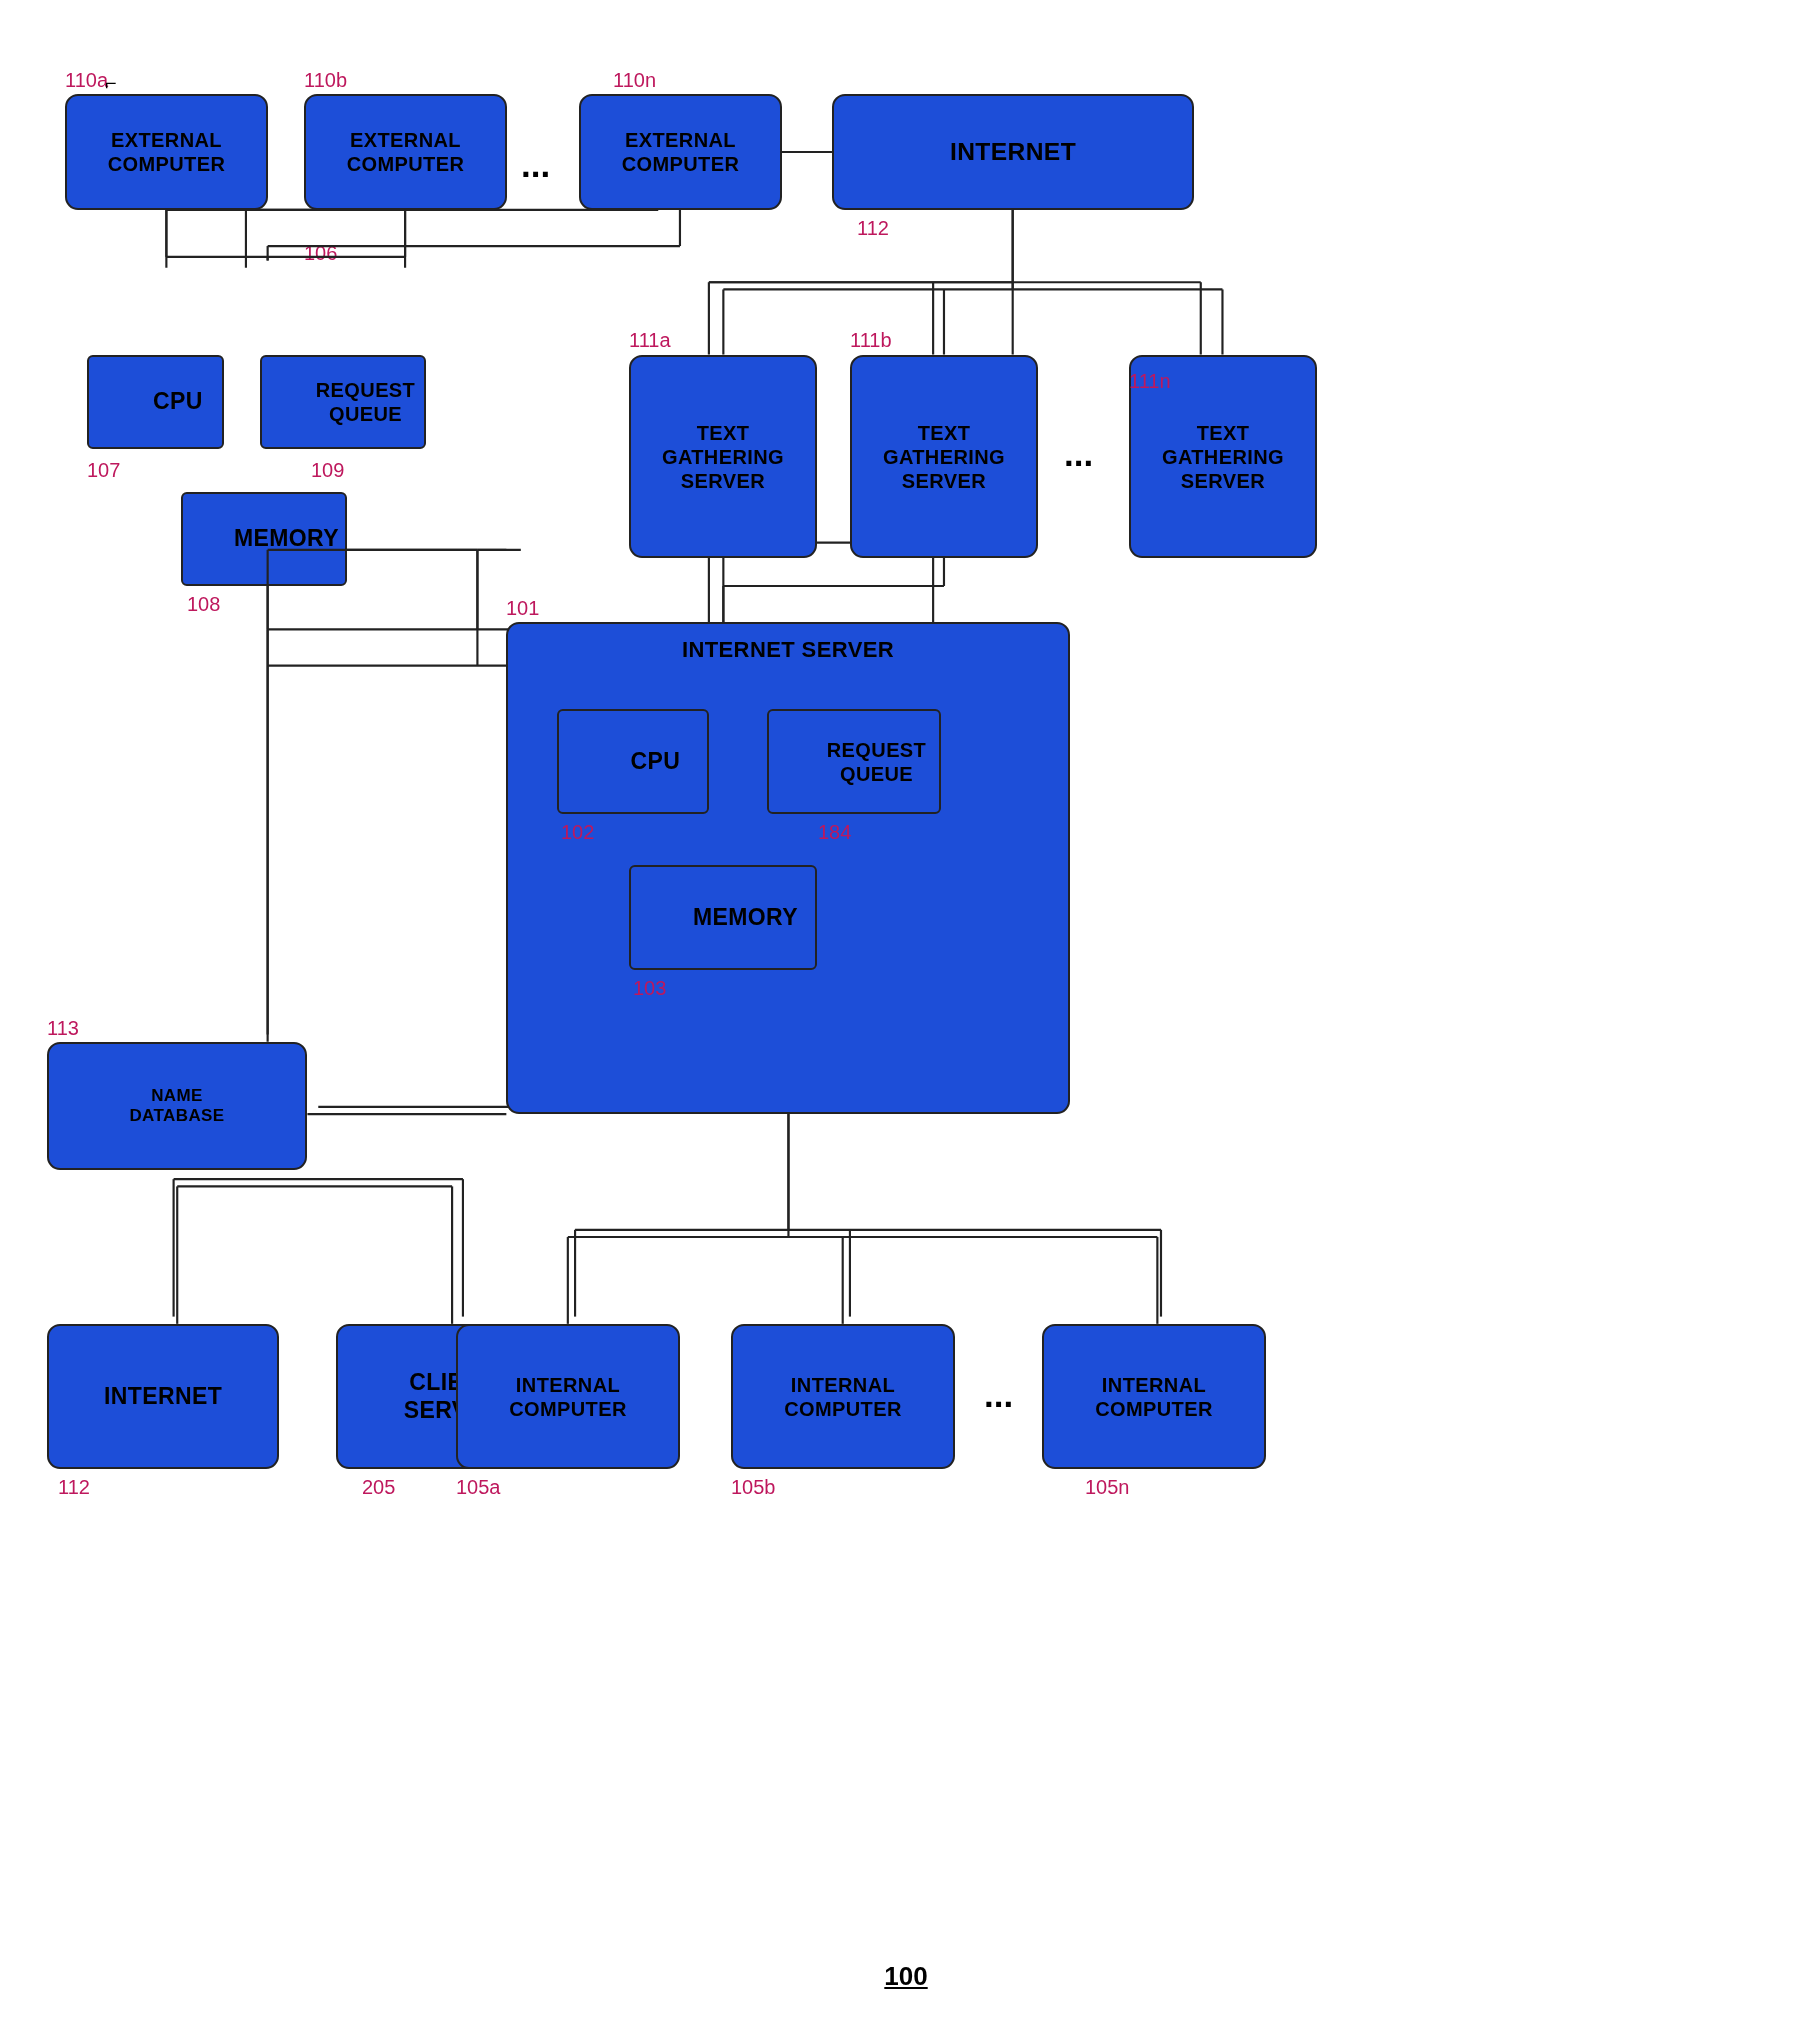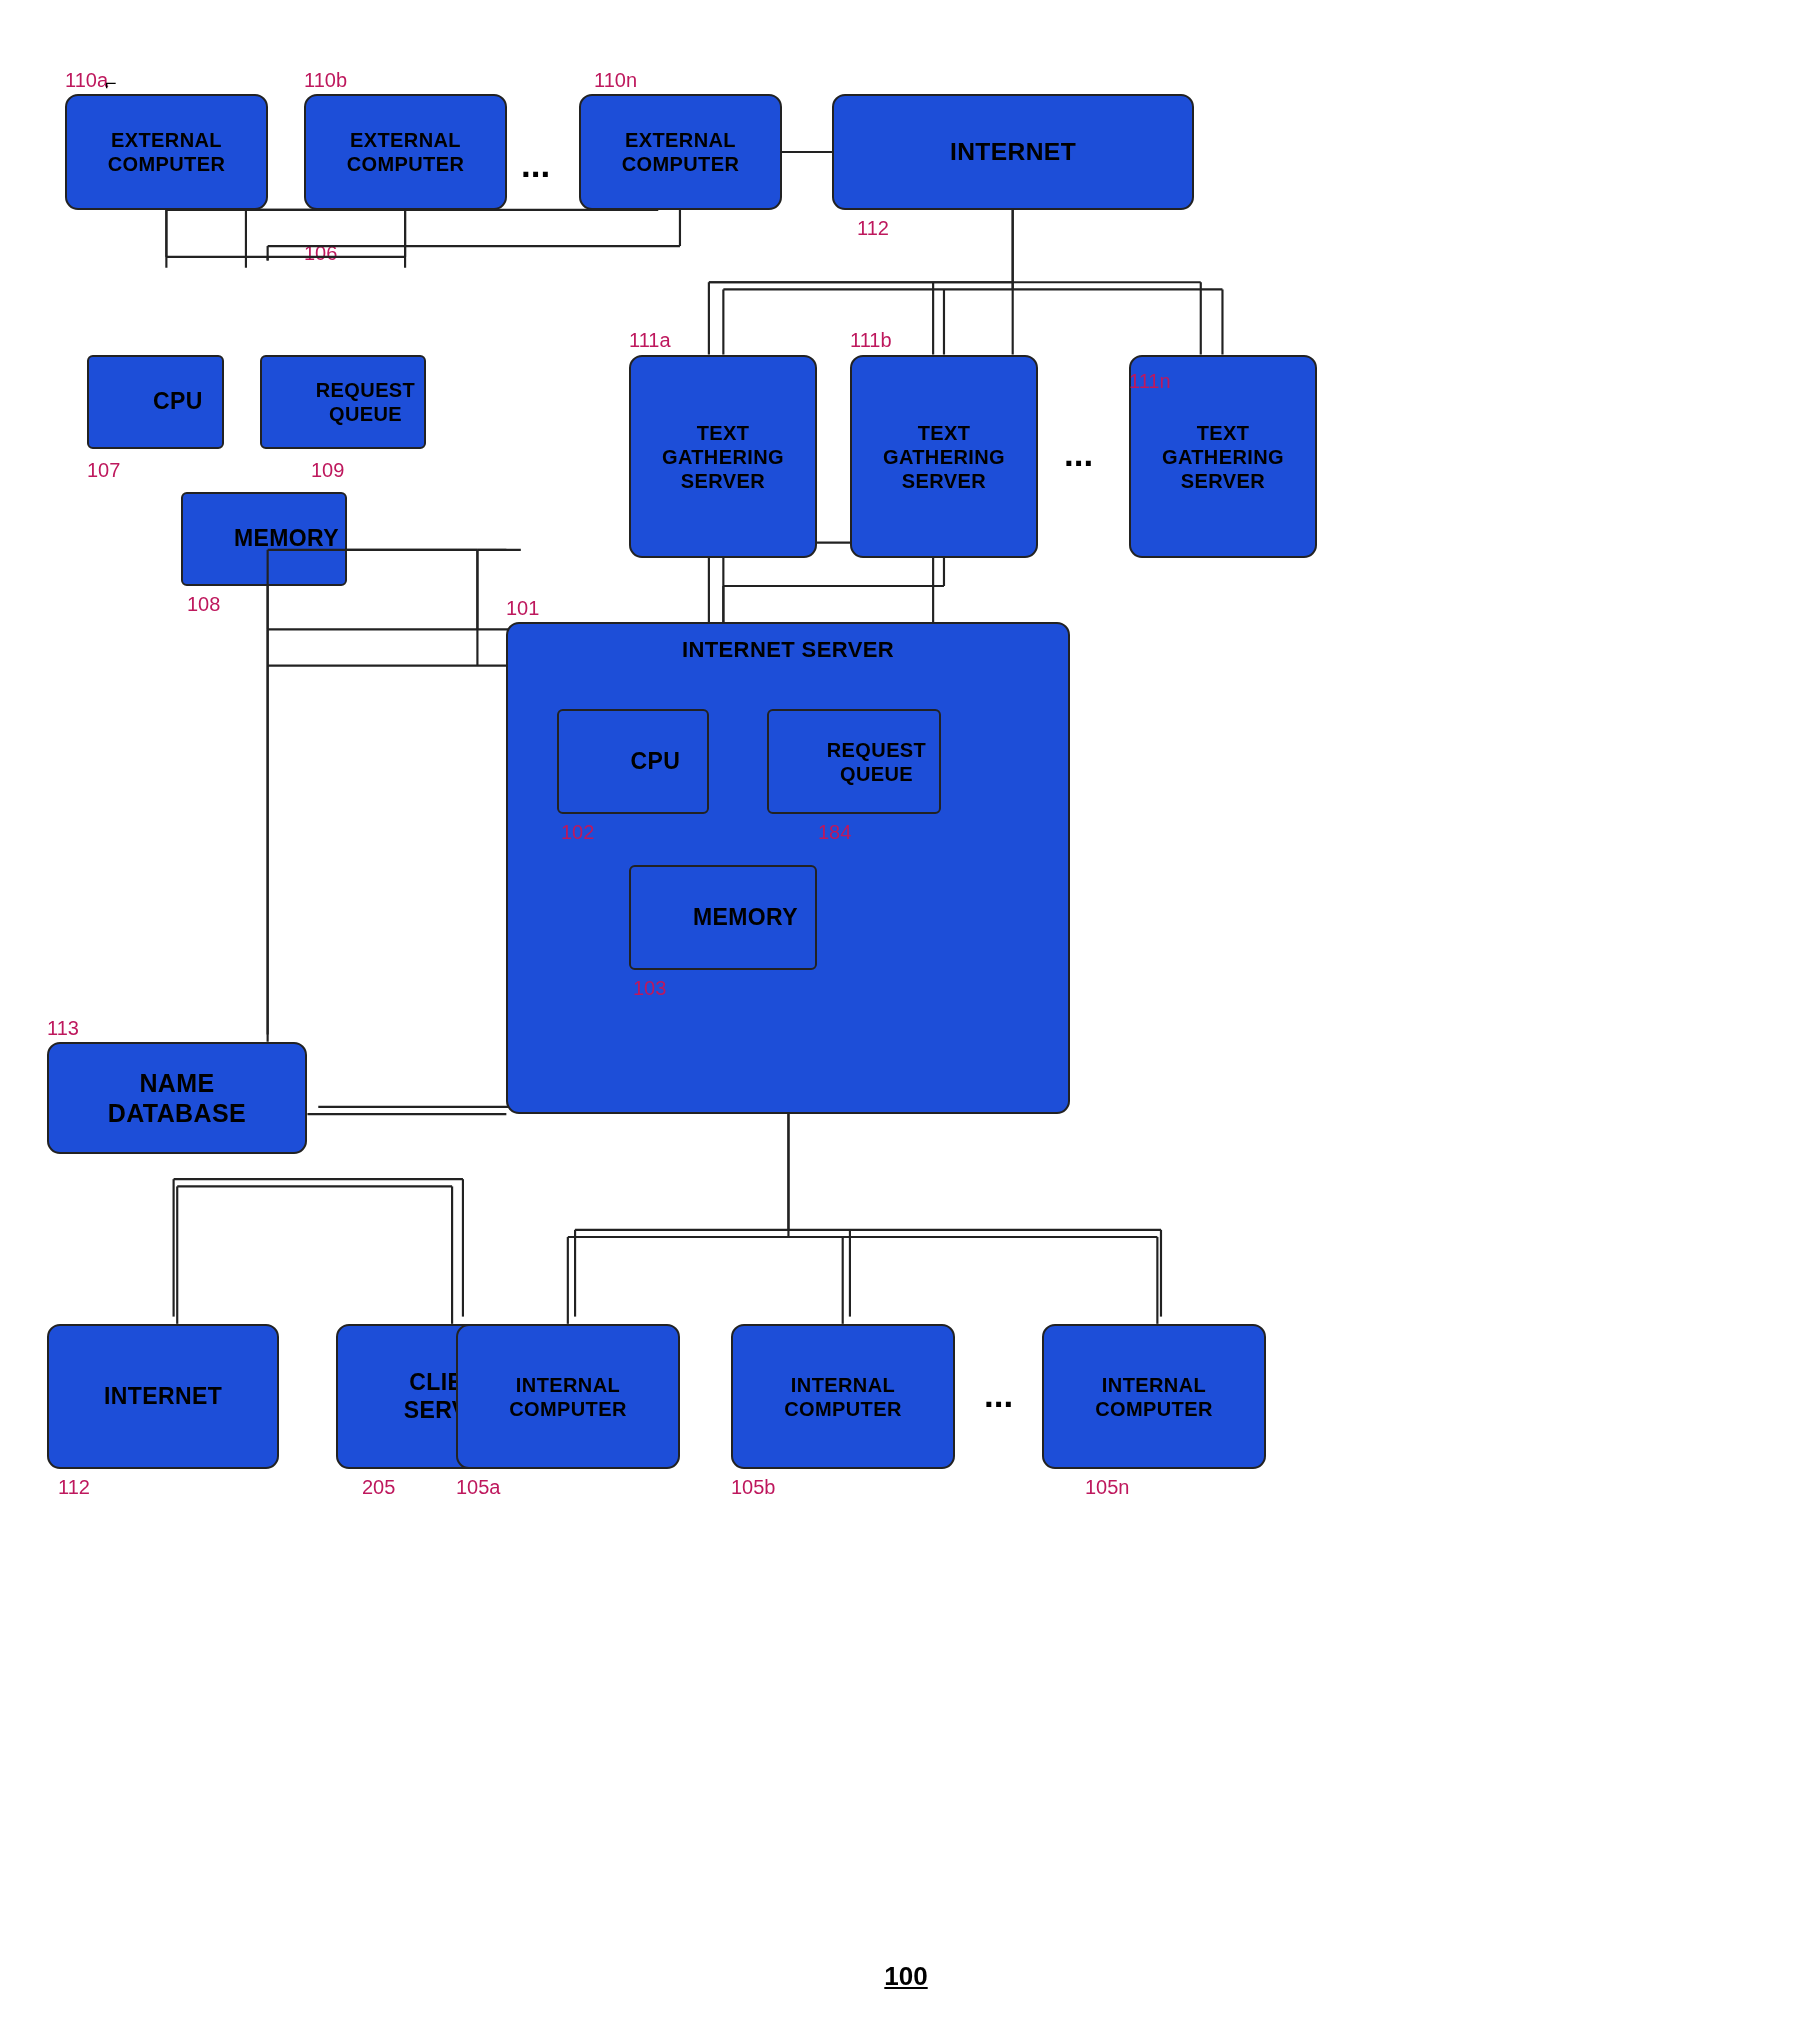--- a/index.html
+++ b/index.html
@@ -122,21 +122,21 @@
   <div class="box box-rounded" style="left:304px;top:94px;width:203px;height:116px;font-size:20px;">
     EXTERNAL<br>COMPUTER
   </div>
   <span class="ref-num" style="left:304px;top:69px;">110b</span>
 
   <span style="position:absolute;left:521px;top:145px;font-size:35px;font-weight:bold;">...</span>
 
   <div class="box box-rounded" style="left:579px;top:94px;width:203px;height:116px;font-size:20px;">
     EXTERNAL<br>COMPUTER
   </div>
-  <span class="ref-num" style="left:594px;top:69px;">110n</span>
+  <span class="ref-num" style="left:613px;top:69px;">110n</span>
 
   <div class="box box-rounded" style="left:832px;top:94px;width:362px;height:116px;font-size:24.6px;">
     INTERNET
   </div>
   <span class="ref-num" style="left:857px;top:217px;">112</span>
 
   <span class="ref-num" style="left:304px;top:242px;">106</span>
 
   <div class="box box-inner" style="left:87px;top:355px;width:137px;height:94px;font-size:23px;">
     CPU
@@ -183,21 +183,21 @@
   <div class="box box-inner" style="left:767px;top:709px;width:174px;height:105px;font-size:20px;">
     REQUEST<br>QUEUE
   </div>
   <span class="ref-num" style="left:818px;top:821px;">184</span>
 
   <div class="box box-inner" style="left:629px;top:865px;width:188px;height:105px;font-size:23px;">
     MEMORY
   </div>
   <span class="ref-num" style="left:633px;top:977px;">103</span>
 
-  <div class="box box-rounded" style="left:47px;top:1042px;width:260px;height:112px;font-size:25px;">
+  <div class="box box-rounded" style="left:47px;top:1042px;width:260px;height:128px;font-size:17px;">
     NAME<br>DATABASE
   </div>
   <span class="ref-num" style="left:47px;top:1017px;">113</span>
 
   <div class="box box-rounded" style="left:47px;top:1324px;width:232px;height:145px;font-size:23px;">
     INTERNET
   </div>
   <span class="ref-num" style="left:58px;top:1476px;">112</span>
 
   <div class="box box-rounded" style="left:336px;top:1324px;width:232px;height:145px;font-size:23px;">

